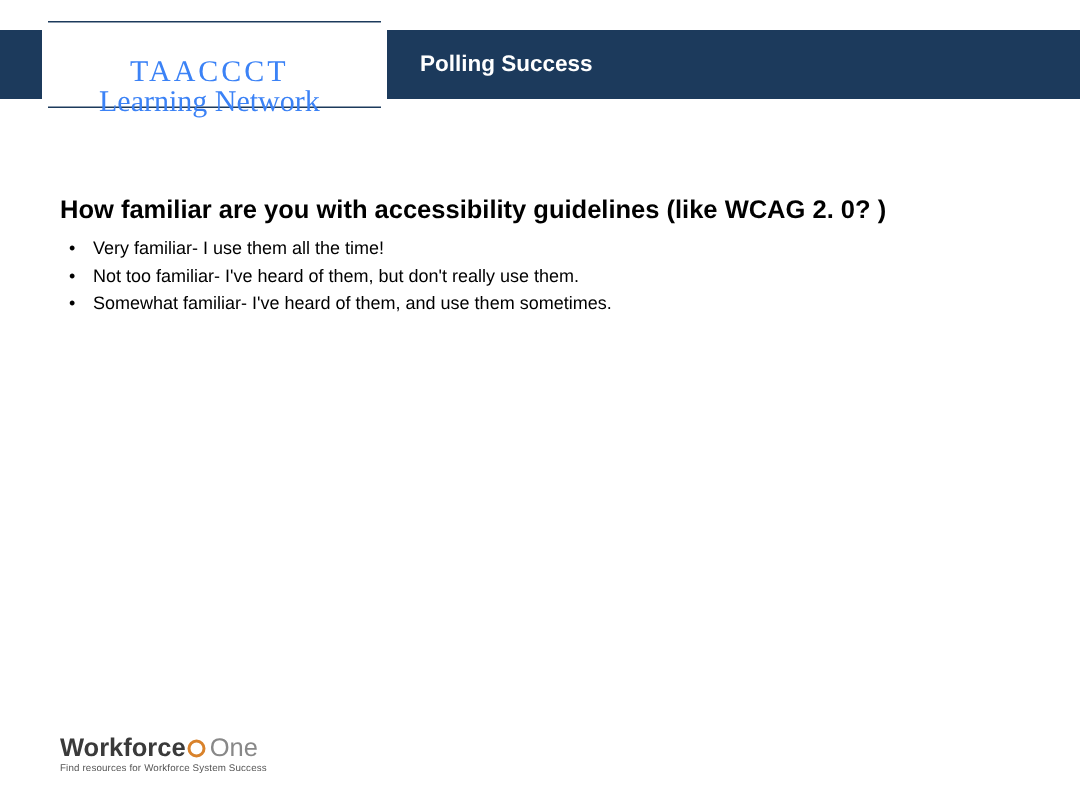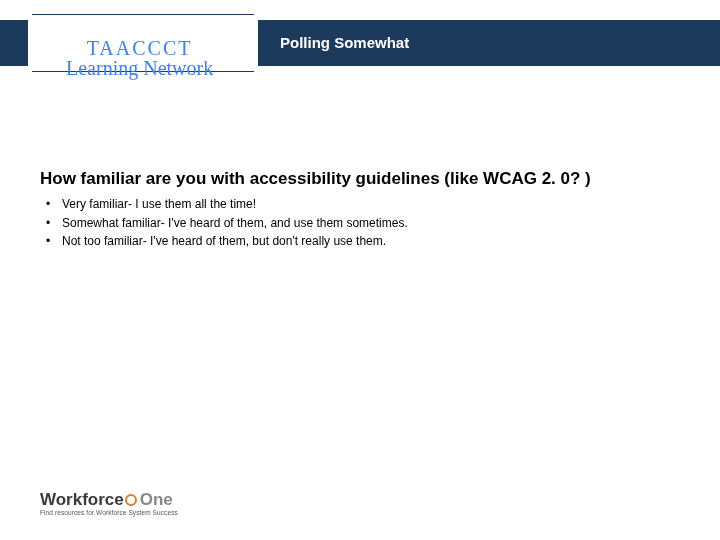--- a/index.html
+++ b/index.html
@@ -55,21 +55,20 @@
     position: absolute;
     top: 130px;
     left: 40px;
     right: 28px;
   }
   .question {
     font-size: 17px;
     font-weight: 700;
     color: #000;
     margin-bottom: 6px;
-    margin-top: 39px;
   }
   ul.options {
     list-style: none;
     margin-left: 4px;
   }
   ul.options li {
     font-size: 12px;
     color: #000;
     line-height: 1.55;
     padding-left: 18px;
@@ -92,45 +91,45 @@
   .footer-logo .wf-main { font-size: 17px; color: #3a3a3a; font-family: Arial, sans-serif; font-weight: bold; }
   .footer-logo .wf-main .o {
     display: inline-block;
     width: 12px; height: 12px;
     border: 2px solid #d9822b;
     border-radius: 50%;
     position: relative;
     top: 1px;
     margin: 0 1px;
   }
-  .footer-logo .wf-one { font-size: 17px; color: #888; font-weight: 700; margin-left: 2px; }
+  .footer-logo .wf-one { font-size: 17px; color: #888; font-weight: 400; margin-left: 2px; }
   .footer-logo .wf-sub { font-size: 6.5px; color: #555; letter-spacing: 0.1px; margin-top: 2px; }
 </style>
 </head>
 <body>
 
 <div class="header-bar">
-  <div class="header-title">Polling Somewhat</div>
+  <div class="header-title">Polling Success</div>
 </div>
 
 <div class="logo-block">
   <div class="rule top"></div>
   <div class="rule bot"></div>
   <div class="logo-text">
     <div class="line1">TAACCCT</div>
     <div class="line2">Learning Network</div>
   </div>
 </div>
 
 <div class="content">
   <div class="question">How familiar are you with accessibility guidelines (like WCAG 2. 0? )</div>
   <ul class="options">
     <li>Very familiar- I use them all the time!</li>
+    <li>Not too familiar- I've heard of them, but don't really use them.</li>
     <li>Somewhat familiar- I've heard of them, and use them sometimes.</li>
-    <li>Not too familiar- I've heard of them, but don't really use them.</li>
   </ul>
 </div>
 
 <div class="footer-logo">
   <div>
     <span class="wf-main"><span>Workforce</span><span class="o"></span></span><span class="wf-one">One</span>
   </div>
   <div class="wf-sub">Find resources for Workforce System Success</div>
 </div>
 

